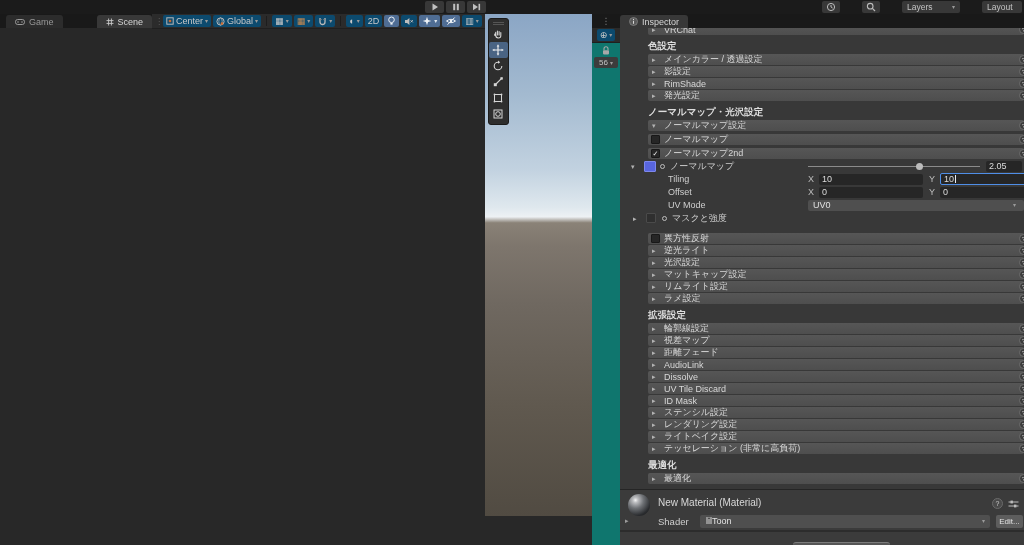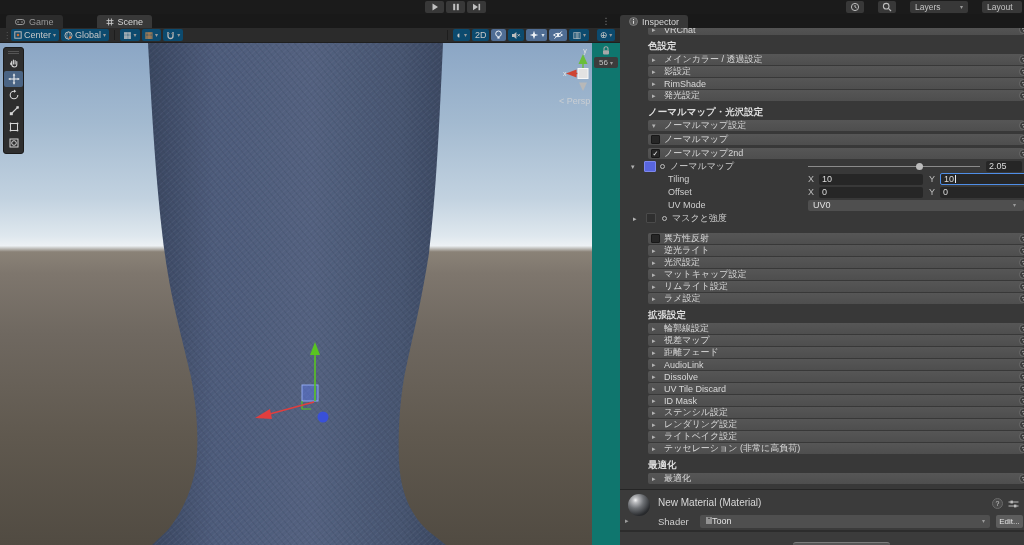--- a/index.html
+++ b/index.html
@@ -6,30 +6,30 @@
   html,body { width:1024px; height:545px; overflow:hidden; background:#282828;
     font-family:"Liberation Sans","DejaVu Sans",sans-serif; color:#c8c8c8;
     -webkit-user-select:none; user-select:none; }
   #root { position:absolute; inset:0; width:1024px; height:545px; }
 
   
   .topbar { position:relative; height:14px; background:#1b1b1b; }
   .play-group { position:absolute; left:425px; top:1px; display:flex; gap:2px; }
   .tb-btn { width:19px; height:12px; background:#383838; border-radius:2px;
     display:flex; align-items:center; justify-content:center; }
-  .topbar-right { position:absolute; right:2px; top:1px; display:flex; gap:14px; align-items:flex-start;border-radius:6px; }
+  .topbar-right { position:absolute; right:2px; top:1px; display:flex; gap:22px; align-items:flex-start;border-radius:6px; }
   .tb-ico { width:18px; height:12px; background:#383838; border-radius:2px;
     display:flex; align-items:center; justify-content:center; }
   .tb-dd { height:12px; background:#383838; border-radius:2px; display:flex;
     align-items:center; gap:4px; padding:0 5px; font-size:8.5px; color:#c4c4c4; }
   .dd-arrow { font-size:6px; color:#9a9a9a; line-height:1; }
 
   
   .main { display:flex; height:531px; }
-  .col-scene { width:592px; display:flex; flex-direction:column; }
+  .col-scene { width:592px; display:flex; flex-direction:row; }
   .col-strip { width:28px; display:flex; flex-direction:column; background:#262626; }
   .col-insp  { width:404px; display:flex; flex-direction:column; }
 
   .tabrow { height:14px; background:#191919; display:flex; align-items:flex-end; }
   .tab { height:13px; padding:0 9px; display:flex; align-items:center; gap:4px;
     font-size:9px; color:#989898; background:#2c2c2c; border-radius:3px 3px 0 0; }
   .tab.active { background:#383838; color:#d6d6d6; }
 
   .scene-toolbar { height:15px; background:#2b2b2b; border-bottom:1px solid #1f1f1f;
     display:flex; align-items:center; gap:2px; padding:0 3px; font-size:9px; }

